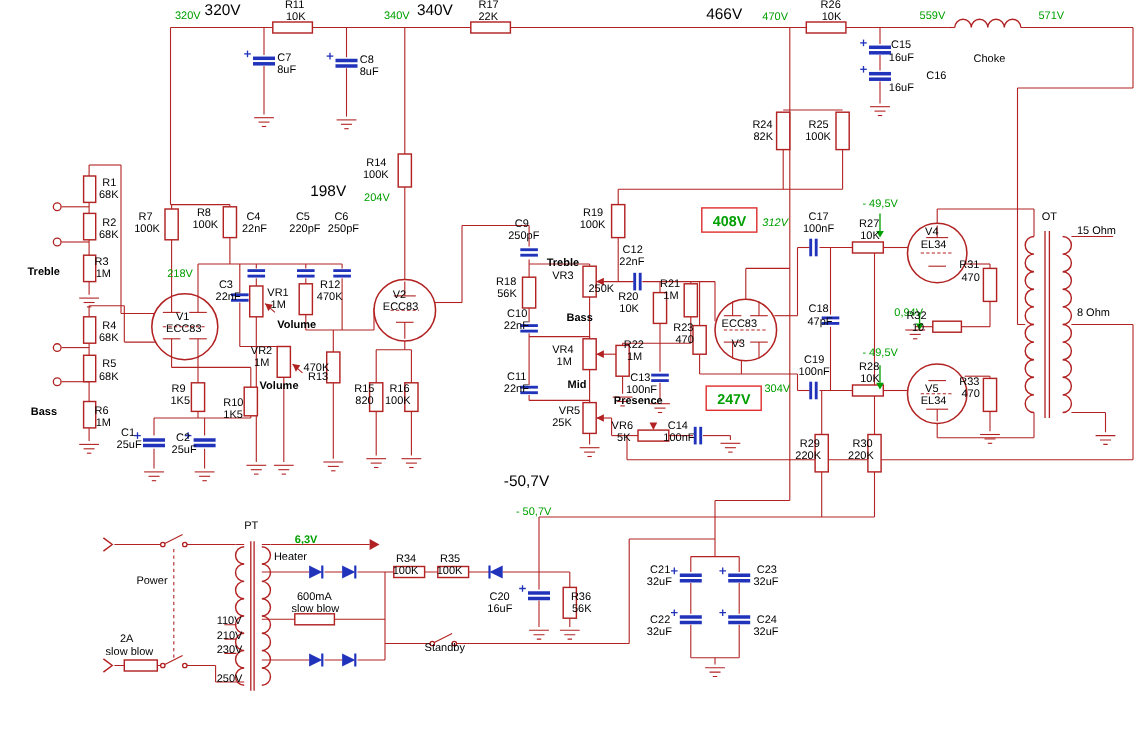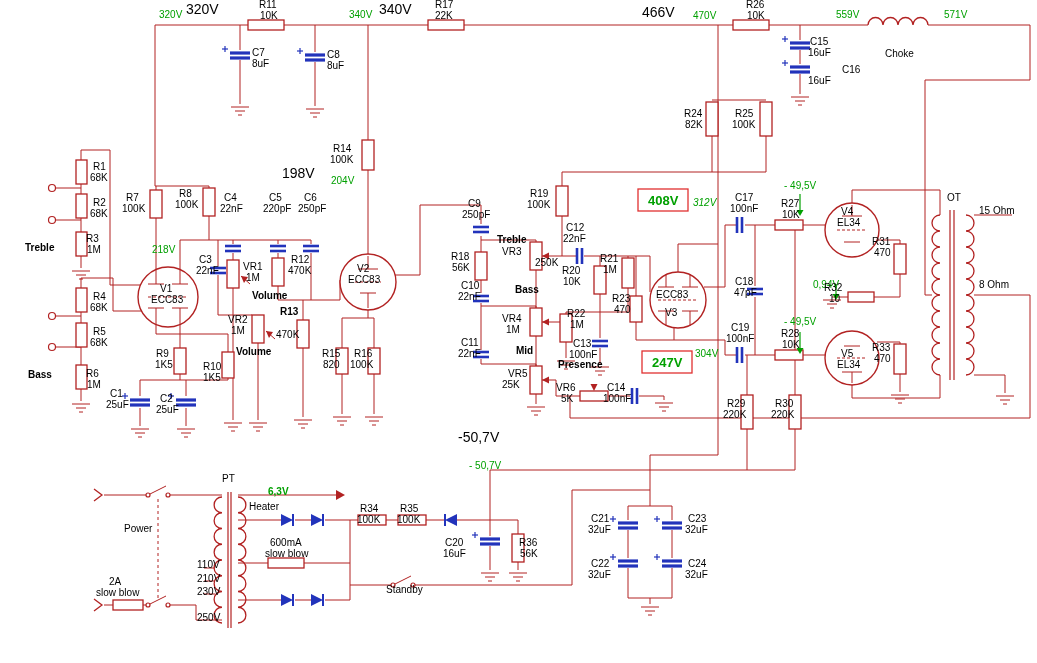--- a/index.html
+++ b/index.html
@@ -551,21 +551,21 @@
       <span class="lbl" style="left: 160px; top: 284px;">V1</span>
       <span class="lbl" style="left: 151px; top: 295px;">ECC83</span>
       <span class="lbl" style="left: 243px; top: 262px;">VR1</span>
       <span class="lbl" style="left: 246px; top: 273px;">1M</span>
       <span class="lbl" style="left: 252px; top: 291px; font-weight: bold;">Volume</span>
       <span class="lbl" style="left: 291px; top: 255px;">R12</span>
       <span class="lbl" style="left: 288px; top: 266px;">470K</span>
       <span class="lbl" style="left: 228px; top: 315px;">VR2</span>
       <span class="lbl" style="left: 231px; top: 326px;">1M</span>
       <span class="lbl" style="left: 236px; top: 347px; font-weight: bold;">Volume</span>
-      <span class="lbl" style="left: 280px; top: 307px; font-weight: bold;">R13</span>
+      <span class="lbl" style="left: 280px; top: 338px;">R13</span>
       <span class="lbl" style="left: 276px; top: 330px;">470K</span>
       <span class="lbl" style="left: 357px; top: 264px;">V2</span>
       <span class="lbl" style="left: 348px; top: 275px;">ECC83</span>
       <span class="lbl" style="left: 93px; top: 292px;">R4</span>
       <span class="lbl" style="left: 90px; top: 303px;">68K</span>
       <span class="lbl" style="left: 93px; top: 327px; text-align: center;">R5</span>
       <span class="lbl" style="left: 90px; top: 338px;">68K</span>
       <span class="lbl" style="left: 86px; top: 369px;">R6</span>
       <span class="lbl" style="left: 87px; top: 380px;">1M</span>
       <span class="lbl" style="left: 28px; top: 370px; font-weight: bold;">Bass</span>

